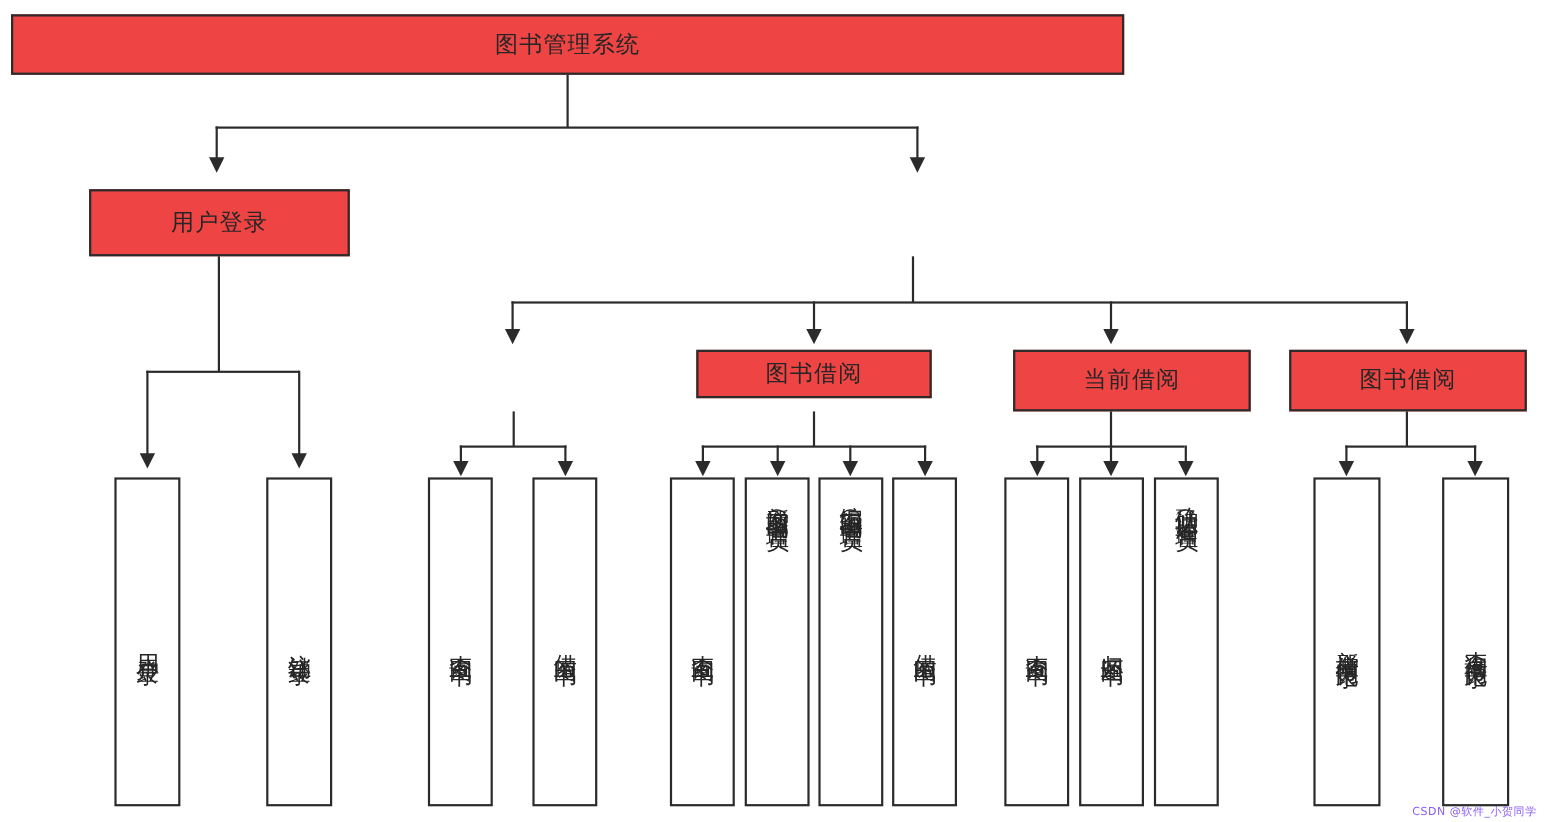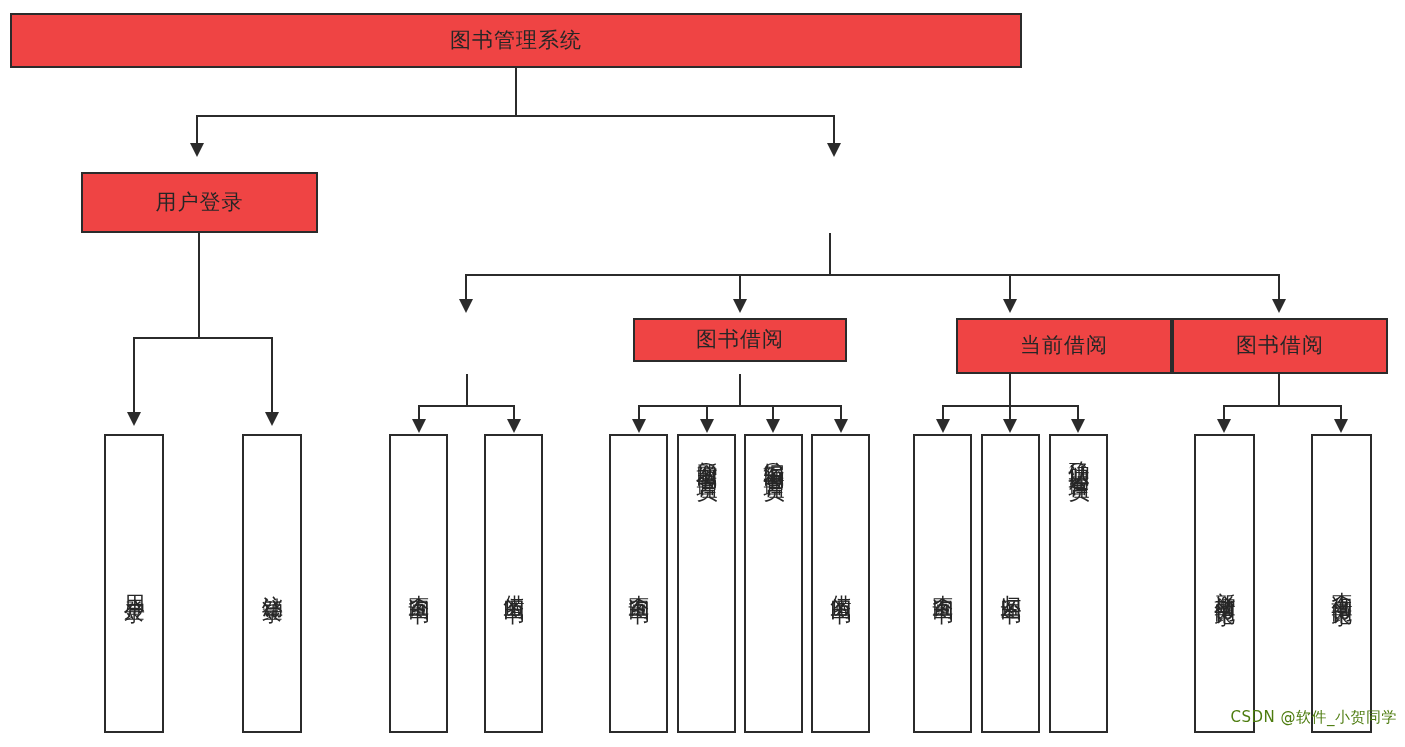--- a/index.html
+++ b/index.html
@@ -25,21 +25,21 @@
   }
   .leaf.mid{align-items:center;}
   .leaf.top{align-items:flex-start;padding-top:8px;}
 
   
   .vline{position:absolute;background:#2b2b2b;width:2px;}
   .hline{position:absolute;background:#2b2b2b;height:2px;}
   .arrow{position:absolute;width:0;height:0;border-left:7px solid transparent;
          border-right:7px solid transparent;border-top:14px solid #2b2b2b;}
 
-  .watermark{position:absolute;right:8px;bottom:20px;font-size:15px;color:#4d7c0f;
+  .watermark{position:absolute;right:8px;bottom:2px;font-size:10px;color:#8b5cf6;
              letter-spacing:.5px;white-space:nowrap;}
 </style>
 </head>
 <body>
 
 <div id="canvas">
 
   <div class="node root" style="left:10px;top:13px;width:1012px;height:55px;">
     <span class="lbl">图书管理系统</span>
   </div>
@@ -70,21 +70,21 @@
   <div class="vline" style="left:739px;top:274px;height:26px;"></div>
   <div class="arrow" style="left:733px;top:299px;"></div>
   <div class="vline" style="left:1009px;top:274px;height:26px;"></div>
   <div class="arrow" style="left:1003px;top:299px;"></div>
   <div class="vline" style="left:1278px;top:274px;height:26px;"></div>
   <div class="arrow" style="left:1272px;top:299px;"></div>
 
   <div class="node" style="left:633px;top:318px;width:214px;height:44px;">
     <span class="lbl">图书借阅</span>
   </div>
-  <div class="node" style="left:956px;top:318px;width:216px;height:56px;">
+  <div class="node" style="left:921px;top:318px;width:216px;height:56px;">
     <span class="lbl">当前借阅</span>
   </div>
   <div class="node" style="left:1172px;top:318px;width:216px;height:56px;">
     <span class="lbl">图书借阅</span>
   </div>
 
   <div class="vline" style="left:466px;top:374px;height:32px;"></div>
   <div class="hline" style="left:418px;top:405px;width:97px;"></div>
   <div class="vline" style="left:418px;top:405px;height:15px;"></div>
   <div class="arrow" style="left:412px;top:419px;"></div>

